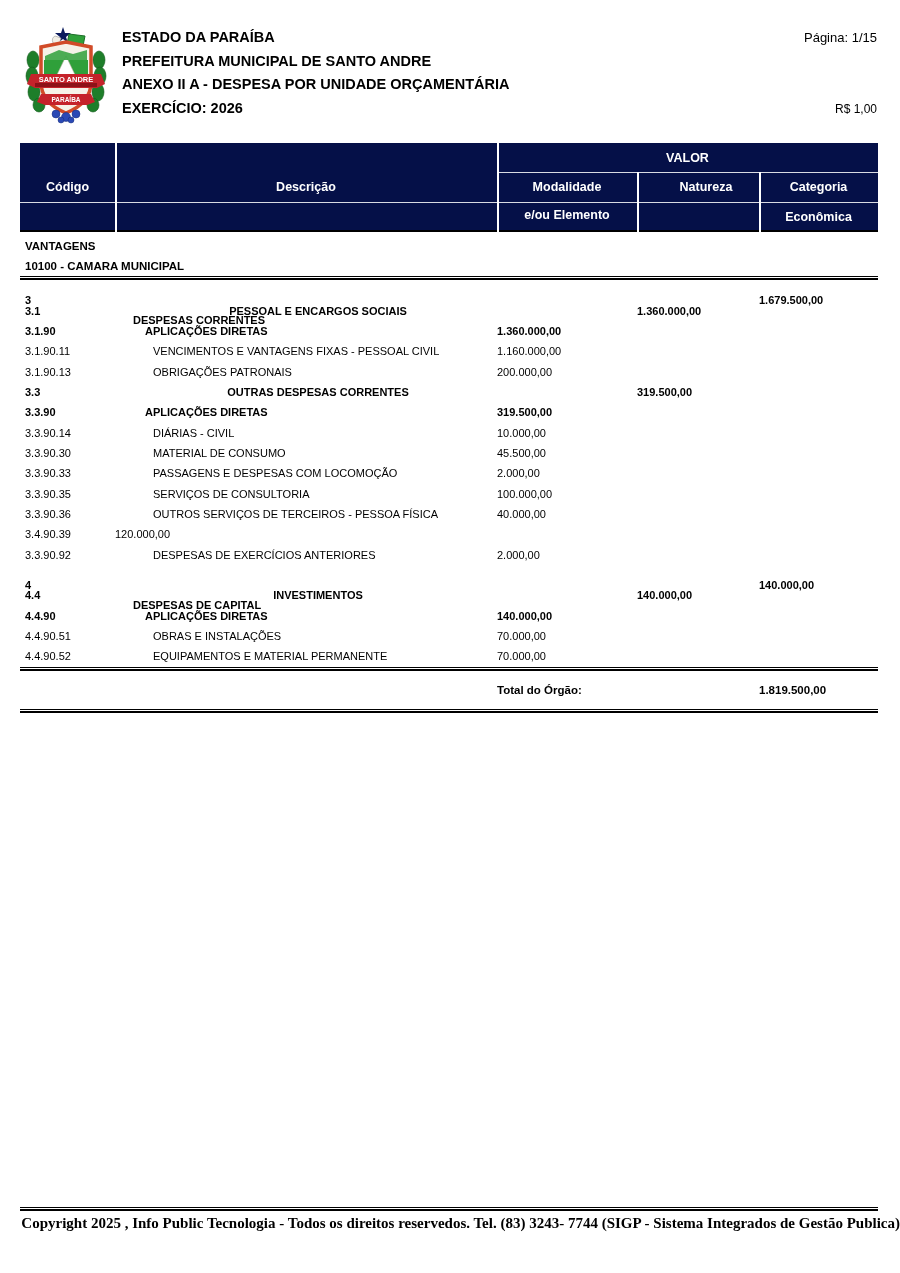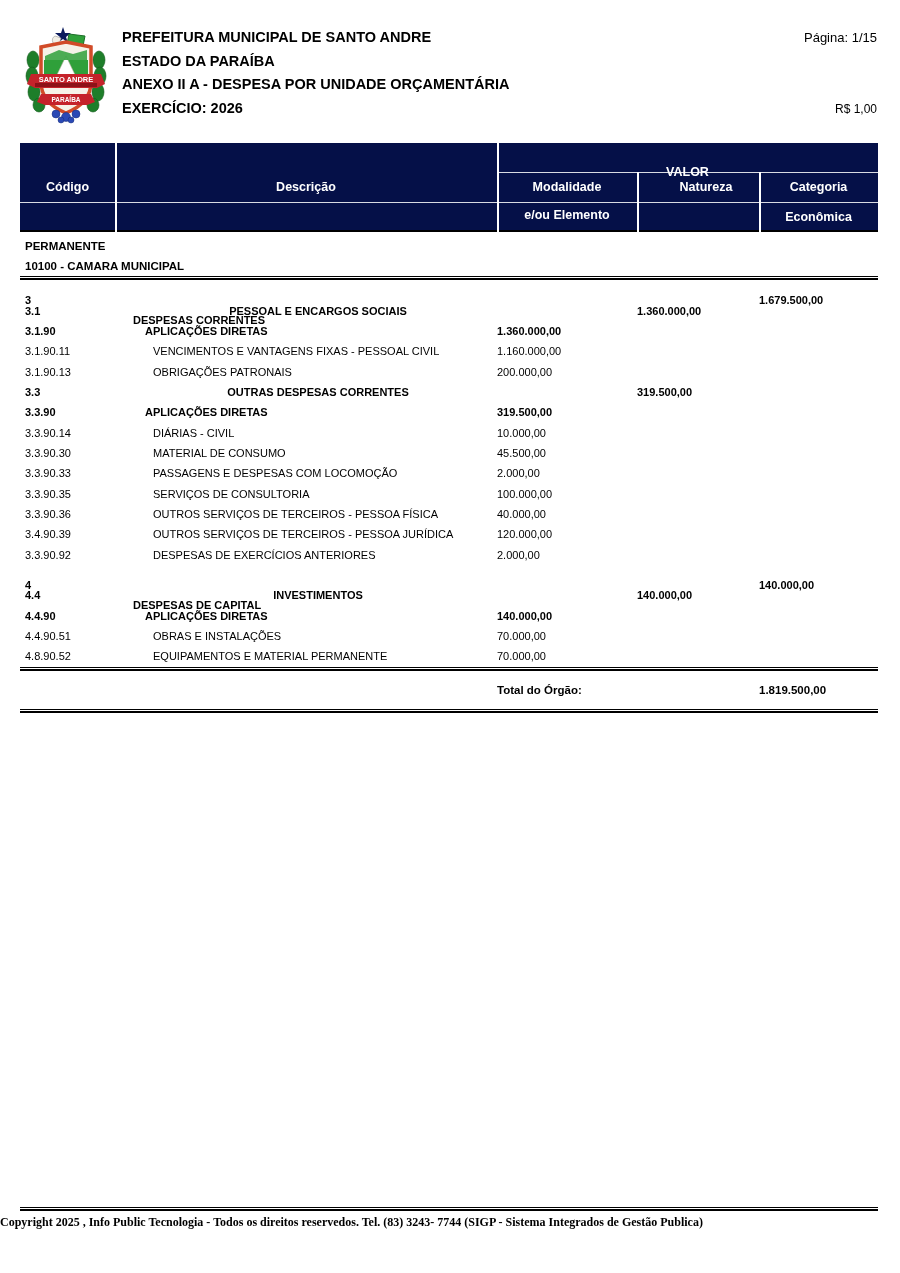--- a/index.html
+++ b/index.html
@@ -47,22 +47,22 @@
   .c-nat { padding-right:2px; }
   .c-cat { padding-right:3px; }
   .total-row {
     display:grid; grid-template-columns:95px 382px 140px 122px 119px;
     height:38px; align-items:center; font-weight:bold; font-size:11.5px;
   }
 
   
   .footer-rule { position:absolute; left:20px; top:1207px; width:858px; }
   .footer-text {
-    position:absolute; left:0; top:1215px; width:900px; text-align:left;
-    font-family:"Liberation Serif", serif; font-weight:bold; font-size:12px;
+    position:absolute; left:0; top:1215px; width:900px; text-align:right;
+    font-family:"Liberation Serif", serif; font-weight:bold; font-size:15px;
   }
 </style>
 </head>
 <body>
 
 <div class="page">
 
   <svg class="logo" viewBox="0 0 82 100" xmlns="http://www.w3.org/2000/svg">
 
     <polygon points="38,1 40,7 46,7 41,11 43,17 38,13 33,17 35,11 30,7 36,7" fill="#0a1a5c"></polygon>
@@ -101,49 +101,49 @@
     <g fill="#2a49b5" stroke="#152a78" stroke-width="0.5">
       <circle cx="31" cy="88" r="4"></circle>
         <circle cx="41" cy="91" r="4.5"></circle>
         <circle cx="51" cy="88" r="4"></circle>
       <circle cx="36" cy="94" r="3"></circle>
         <circle cx="46" cy="94" r="3"></circle>
     </g>
   </svg>
 
   <div class="org-block">
+    <div class="org-line">ESTADO DA PARAÍBA</div>
     <div class="org-line">PREFEITURA MUNICIPAL DE SANTO ANDRE</div>
-    <div class="org-line">ESTADO DA PARAÍBA</div>
     <div class="org-line">ANEXO II A - DESPESA POR UNIDADE ORÇAMENTÁRIA</div>
     <div class="org-line">EXERCÍCIO: 2026</div>
   </div>
 
   <div class="page-num">Página: 1/15</div>
   <div class="currency">R$ 1,00</div>
 
   <div class="thead" style="background: rgb(5, 16, 72); color: rgb(255, 255, 255);">
-    <div class="cell" style="left:477px; top:0; width:381px; height:29px;margin-top:14px;">VALOR</div>
+    <div class="cell" style="left:477px; top:0; width:381px; height:29px;">VALOR</div>
     <div class="cell" style="left:0; top:29px; width:95px; height:30px;">Código</div>
     <div class="cell" style="left:95px; top:29px; width:382px; height:30px;">Descrição</div>
     <div class="cell" style="left:477px; top:29px; width:140px; height:30px;">Modalidade</div>
     <div class="cell" style="left:617px; top:29px; width:138px; height:30px;">Natureza</div>
     <div class="cell" style="left:739px; top:29px; width:119px; height:30px;">Categoria</div>
     <div class="cell" style="left:477px; top:59px; width:140px; height:26px;">e/ou Elemento</div>
     <div class="cell" style="left:739px; top:59px; width:119px; height:30px;">Econômica</div>
 
     <div class="vline" style="left:95px; top:0; height:89px;"></div>
     <div class="vline" style="left:477px; top:0; height:89px;"></div>
     <div class="vline" style="left:617px; top:29px; height:60px;"></div>
     <div class="vline" style="left:739px; top:29px; height:60px;"></div>
     <div class="hline" style="left:477px; top:29px; width:381px;"></div>
     <div class="hline" style="left:0; top:59px; width:858px;"></div>
   </div>
 
   <div class="tbody">
-    <div class="section-row">PERMANENTE</div>
+    <div class="section-row">VANTAGENS</div>
     <div class="section-row">10100 - CAMARA MUNICIPAL</div>
     <div class="dbl-rule"></div>
 
     <div id="budget-rows">
   <div class="trow bold">
     <div class="c-code">3</div>
     <div class="c-desc lvl1">DESPESAS CORRENTES</div>
     <div class="c-mod"></div>
     <div class="c-nat"></div>
     <div class="c-cat">1.679.500,00</div>
@@ -232,21 +232,20 @@
   <div class="trow">
     <div class="c-code">3.3.90.36</div>
     <div class="c-desc lvl4">OUTROS SERVIÇOS DE TERCEIROS - PESSOA FÍSICA</div>
     <div class="c-mod">40.000,00</div>
     <div class="c-nat"></div>
     <div class="c-cat"></div>
   </div>
 
   <div class="trow">
     <div class="c-code">3.4.90.39</div>
-    <div class="c-desc lvl4">OUTROS SERVIÇOS DE TERCEIROS - PESSOA JURÍDICA</div>
     <div class="c-mod">120.000,00</div>
     <div class="c-nat"></div>
     <div class="c-cat"></div>
   </div>
 
   <div class="trow">
     <div class="c-code">3.3.90.92</div>
     <div class="c-desc lvl4">DESPESAS DE EXERCÍCIOS ANTERIORES</div>
     <div class="c-mod">2.000,00</div>
     <div class="c-nat"></div>
@@ -279,21 +278,21 @@
 
   <div class="trow">
     <div class="c-code">4.4.90.51</div>
     <div class="c-desc lvl4">OBRAS E INSTALAÇÕES</div>
     <div class="c-mod">70.000,00</div>
     <div class="c-nat"></div>
     <div class="c-cat"></div>
   </div>
 
   <div class="trow">
-    <div class="c-code">4.8.90.52</div>
+    <div class="c-code">4.4.90.52</div>
     <div class="c-desc lvl4">EQUIPAMENTOS E MATERIAL PERMANENTE</div>
     <div class="c-mod">70.000,00</div>
     <div class="c-nat"></div>
     <div class="c-cat"></div>
   </div>
 </div>
 
     <div class="dbl-rule"></div>
     <div class="total-row">
       <div></div>

